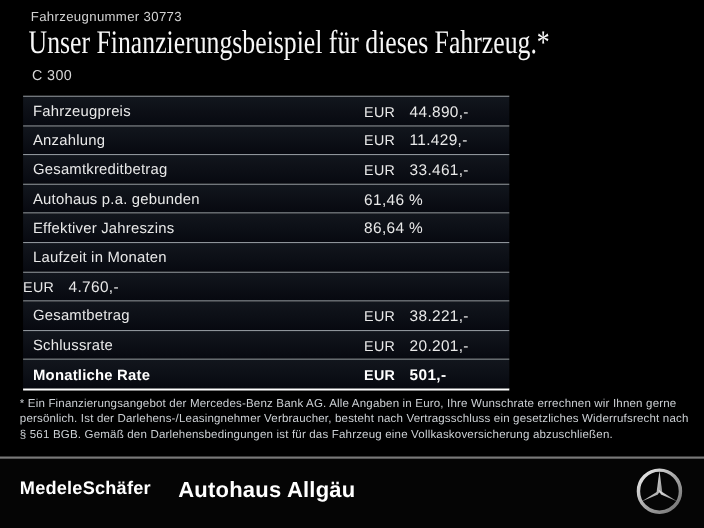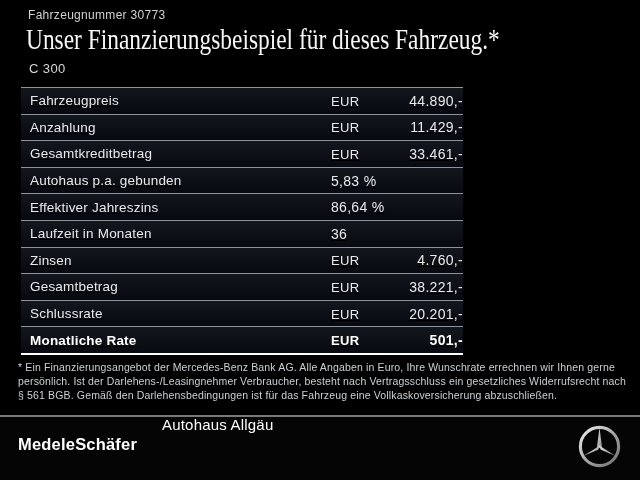--- a/index.html
+++ b/index.html
@@ -19,48 +19,47 @@
     font-size:30px;font-weight:400;color:#f7f7f7;
     transform:scaleX(.78);transform-origin:left center;white-space:nowrap;
   }
   .model-name{left:29px;top:61px;font-size:13px;color:#d6d6d6;letter-spacing:.4px;}
 
   
   .finance-table{
     left:21px;top:87px;width:442px;height:266px;
     display:flex;flex-direction:column;
     border-bottom:2px solid #fff;
-    text-decoration:underline;
   }
   .row{
     flex:1;display:flex;align-items:center;
     border-top:1px solid #8e949a;
     background:linear-gradient(180deg,#12161d 0%,#070910 100%);
     color:#e9e9e9;font-size:13.5px;letter-spacing:.2px;
   }
   .row .lbl{flex:1;padding-left:9px;white-space:nowrap;}
   .row .valwrap{
-    width:132px;display:flex;justify-content:space-between;align-items:baseline;gap:13px;
+    width:132px;display:flex;justify-content:flex-start;align-items:baseline;gap:13px;
     font-size:14px;letter-spacing:.3px;white-space:nowrap;
   }
   .row .valwrap.noeur{padding-left:0;gap:0;}
   .row .cur{font-size:13px;}
   .row.total{font-weight:bold;color:#fff;}
 
   
   .disclaimer{
     left:18px;top:360px;width:612px;
     font-size:10.5px;line-height:14px;color:#ccd0d4;letter-spacing:.15px;
   }
 
   
   .footer-divider{left:0;top:415px;width:640px;height:2px;background:#787878;}
   .footer{left:0;top:417px;width:640px;height:63px;background:#050505;}
   .dealer-logo{left:18px;top:435px;font-size:16.5px;font-weight:bold;color:#fff;letter-spacing:.2px;}
-  .dealer-name2{left:162px;top:416px;font-size:15px;font-weight:normal;color:#fff;letter-spacing:.2px;}
+  .dealer-name2{left:162px;top:435px;font-size:20px;font-weight:bold;color:#fff;letter-spacing:.2px;}
   .dealer-tagline{left:18px;top:456px;font-size:11px;color:#c3c3c3;letter-spacing:.6px;margin-top:43px;}
   .brand-star{left:576px;top:423px;width:47px;height:47px;}
 </style>
 </head>
 <body>
 
 <div class="abs vehicle-number">Fahrzeugnummer 30773</div>
 <div class="abs page-title">Unser Finanzierungsbeispiel für dieses Fahrzeug.*</div>
 <div class="abs model-name">C 300</div>
 
@@ -82,37 +81,33 @@
   <div class="row">
     <span class="lbl">Gesamtkreditbetrag</span>
     <span class="valwrap">
         <span class="cur">EUR</span>
         <span class="val">33.461,-</span>
       </span>
   </div>
   <div class="row">
     <span class="lbl">Autohaus p.a. gebunden</span>
     <span class="valwrap noeur">
-        <span class="val">5,83 %</span>
+        <span class="val">61,46 %</span>
       </span>
   </div>
   <div class="row">
     <span class="lbl">Effektiver Jahreszins</span>
     <span class="valwrap noeur">
         <span class="val">86,64 %</span>
       </span>
   </div>
   <div class="row">
     <span class="lbl">Laufzeit in Monaten</span>
-    <span class="valwrap noeur">
-        <span class="val">36</span>
-      </span>
   </div>
   <div class="row">
-    <span class="lbl">Zinsen</span>
     <span class="valwrap">
         <span class="cur">EUR</span>
         <span class="val">4.760,-</span>
       </span>
   </div>
   <div class="row">
     <span class="lbl">Gesamtbetrag</span>
     <span class="valwrap">
         <span class="cur">EUR</span>
         <span class="val">38.221,-</span>

